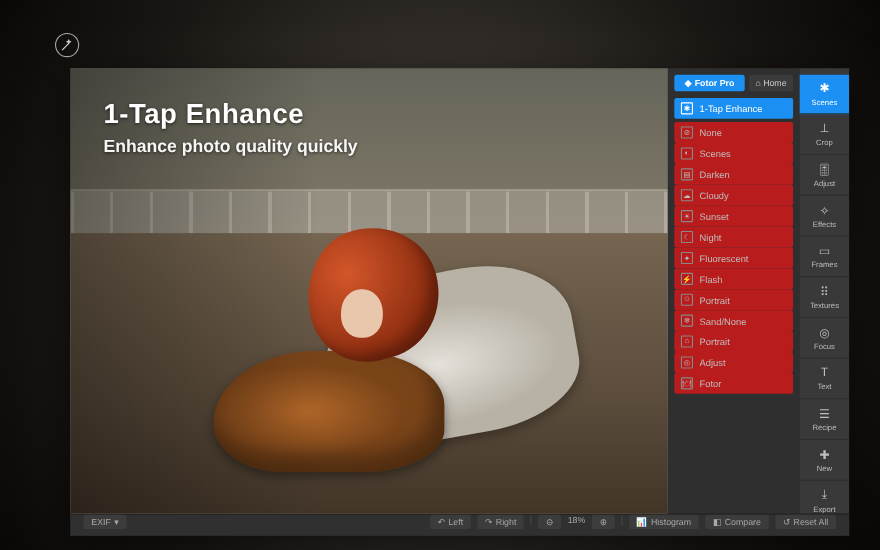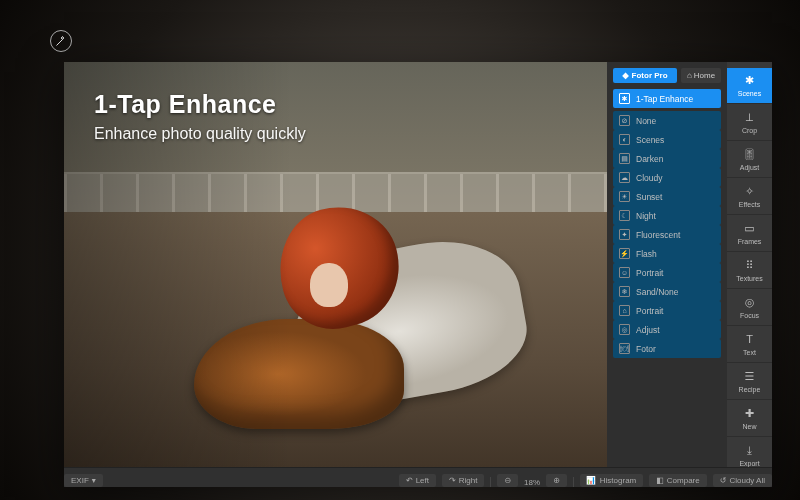--- a/index.html
+++ b/index.html
@@ -64,21 +64,21 @@
   }
   .face {
     position:absolute; left:246px; bottom:160px; width:38px; height:44px;
     background: #e8c7ad; border-radius:48% 48% 45% 45%;
   }
   .overlay-text {
     position: absolute; top: 28px; left: 30px;
     color: #fff; text-shadow: 0 1px 3px rgba(0,0,0,0.7);
   }
   .overlay-text h1 { font-size: 25px; font-weight: 600; letter-spacing: 0.5px; }
-  .overlay-text p  { font-size: 16px; font-weight: 400; margin-top: 6px; opacity:0.95;}
+  .overlay-text p  { font-size: 16px; font-weight: 700; margin-top: 6px; opacity:0.95;}
   .overlay-dim {
     position:absolute; left:0; top:0; bottom:0;
     width: 42%;
     background: linear-gradient(90deg, rgba(0,0,0,0.35), rgba(0,0,0,0));
   }
   
   .mid-panel {
     width: 120px; background:#2f2f2f;
     display:flex; flex-direction:column;
     padding: 6px 6px 6px 6px;
@@ -94,21 +94,21 @@
     display:flex; align-items:center; justify-content:center; gap:3px;
     cursor:pointer;
   }
   .home-btn {
     width:40px; background:#3b3b3b; color:#ccc;
     border-radius:2px; font-size:8px;
     display:flex; align-items:center; justify-content:center; gap:2px;
     cursor:pointer;
   }
   .enh-item {
-    background:#0c4a6e; border-radius:2px;
+    background:#b91c1c; border-radius:2px;
     padding:4px 6px; display:flex; align-items:center; gap:6px;
     cursor:pointer;
   }
   .enh-item.active { background:#1b8ff2; color:#fff; }
   .enh-icon {
     width:11px; height:11px; border:1px solid #888;
     display:flex; align-items:center; justify-content:center;
     font-size:7px; border-radius:1px; color:#bbb; flex-shrink:0;
   }
   .enh-item.active .enh-icon { border-color:#fff; color:#fff; }
@@ -122,22 +122,22 @@
     width:100%; display:flex; flex-direction:column; align-items:center;
     color:#bdbdbd; font-size:7px; padding:5px 0 6px;
     cursor:pointer; border-bottom:1px solid #2d2d2d;
   }
   .rail-item.active { background:#1b8ff2; color:#fff; }
   .rail-icon { width:14px; height:14px; margin-bottom:3px;
     display:flex; align-items:center; justify-content:center; font-size:11px;}
   
   .bottom-bar {
     height: 20px; background:#303030; border-top:1px solid #222;
-    display:flex; align-items:flex-end; color:#a8a8a8; font-size:8px;
-    padding: 0 0; gap:6px;
+    display:flex; align-items:flex-start; color:#a8a8a8; font-size:8px;
+    padding: 0 12px; gap:6px;
   }
   .bb-btn {
     background:#3c3c3c; border-radius:2px; padding:2px 7px;
     display:flex; align-items:center; gap:3px; cursor:pointer;
   }
   .bb-spacer { flex:1; }
   .bb-sep { width:1px; height:10px; background:#444; }
 </style>
 </head>
 <body>
@@ -312,16 +312,16 @@
     <div class="bb-btn">
       <span>📊</span>
       <span>Histogram</span>
     </div>
     <div class="bb-btn">
       <span>◧</span>
       <span>Compare</span>
     </div>
     <div class="bb-btn">
       <span>↺</span>
-      <span>Cloudy All</span>
+      <span>Reset All</span>
     </div>
   </div>
 </div>
 
 </body></html>

